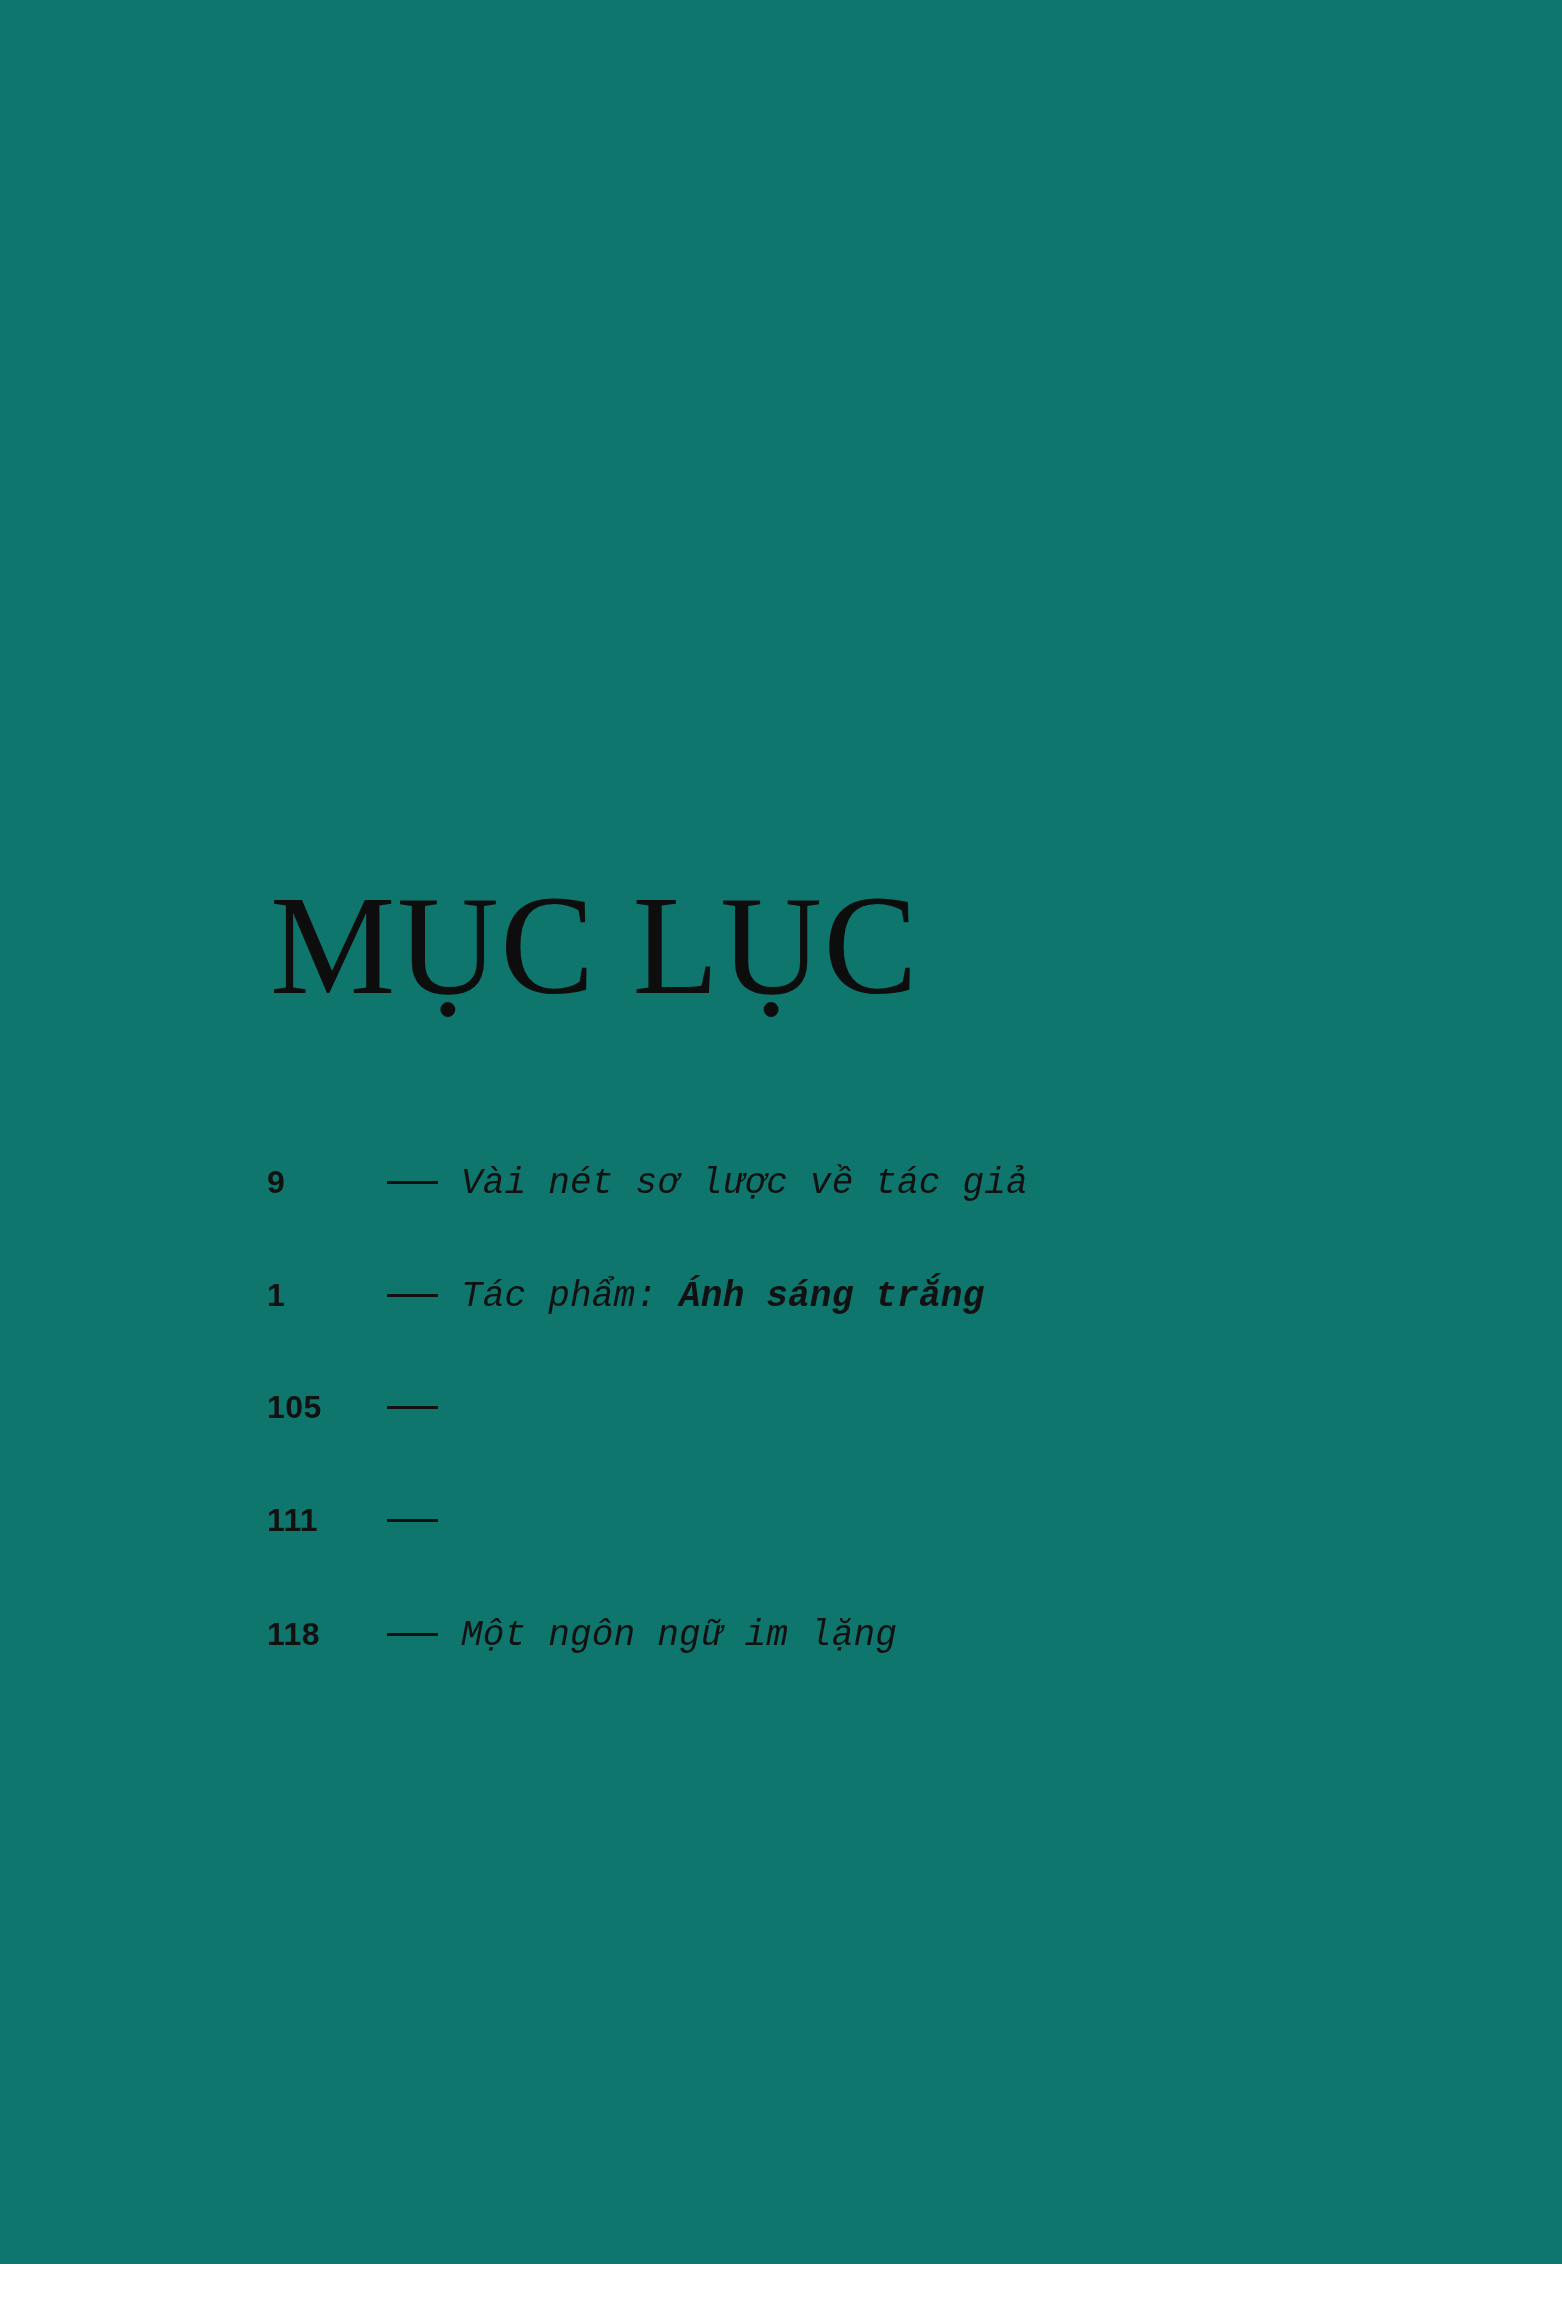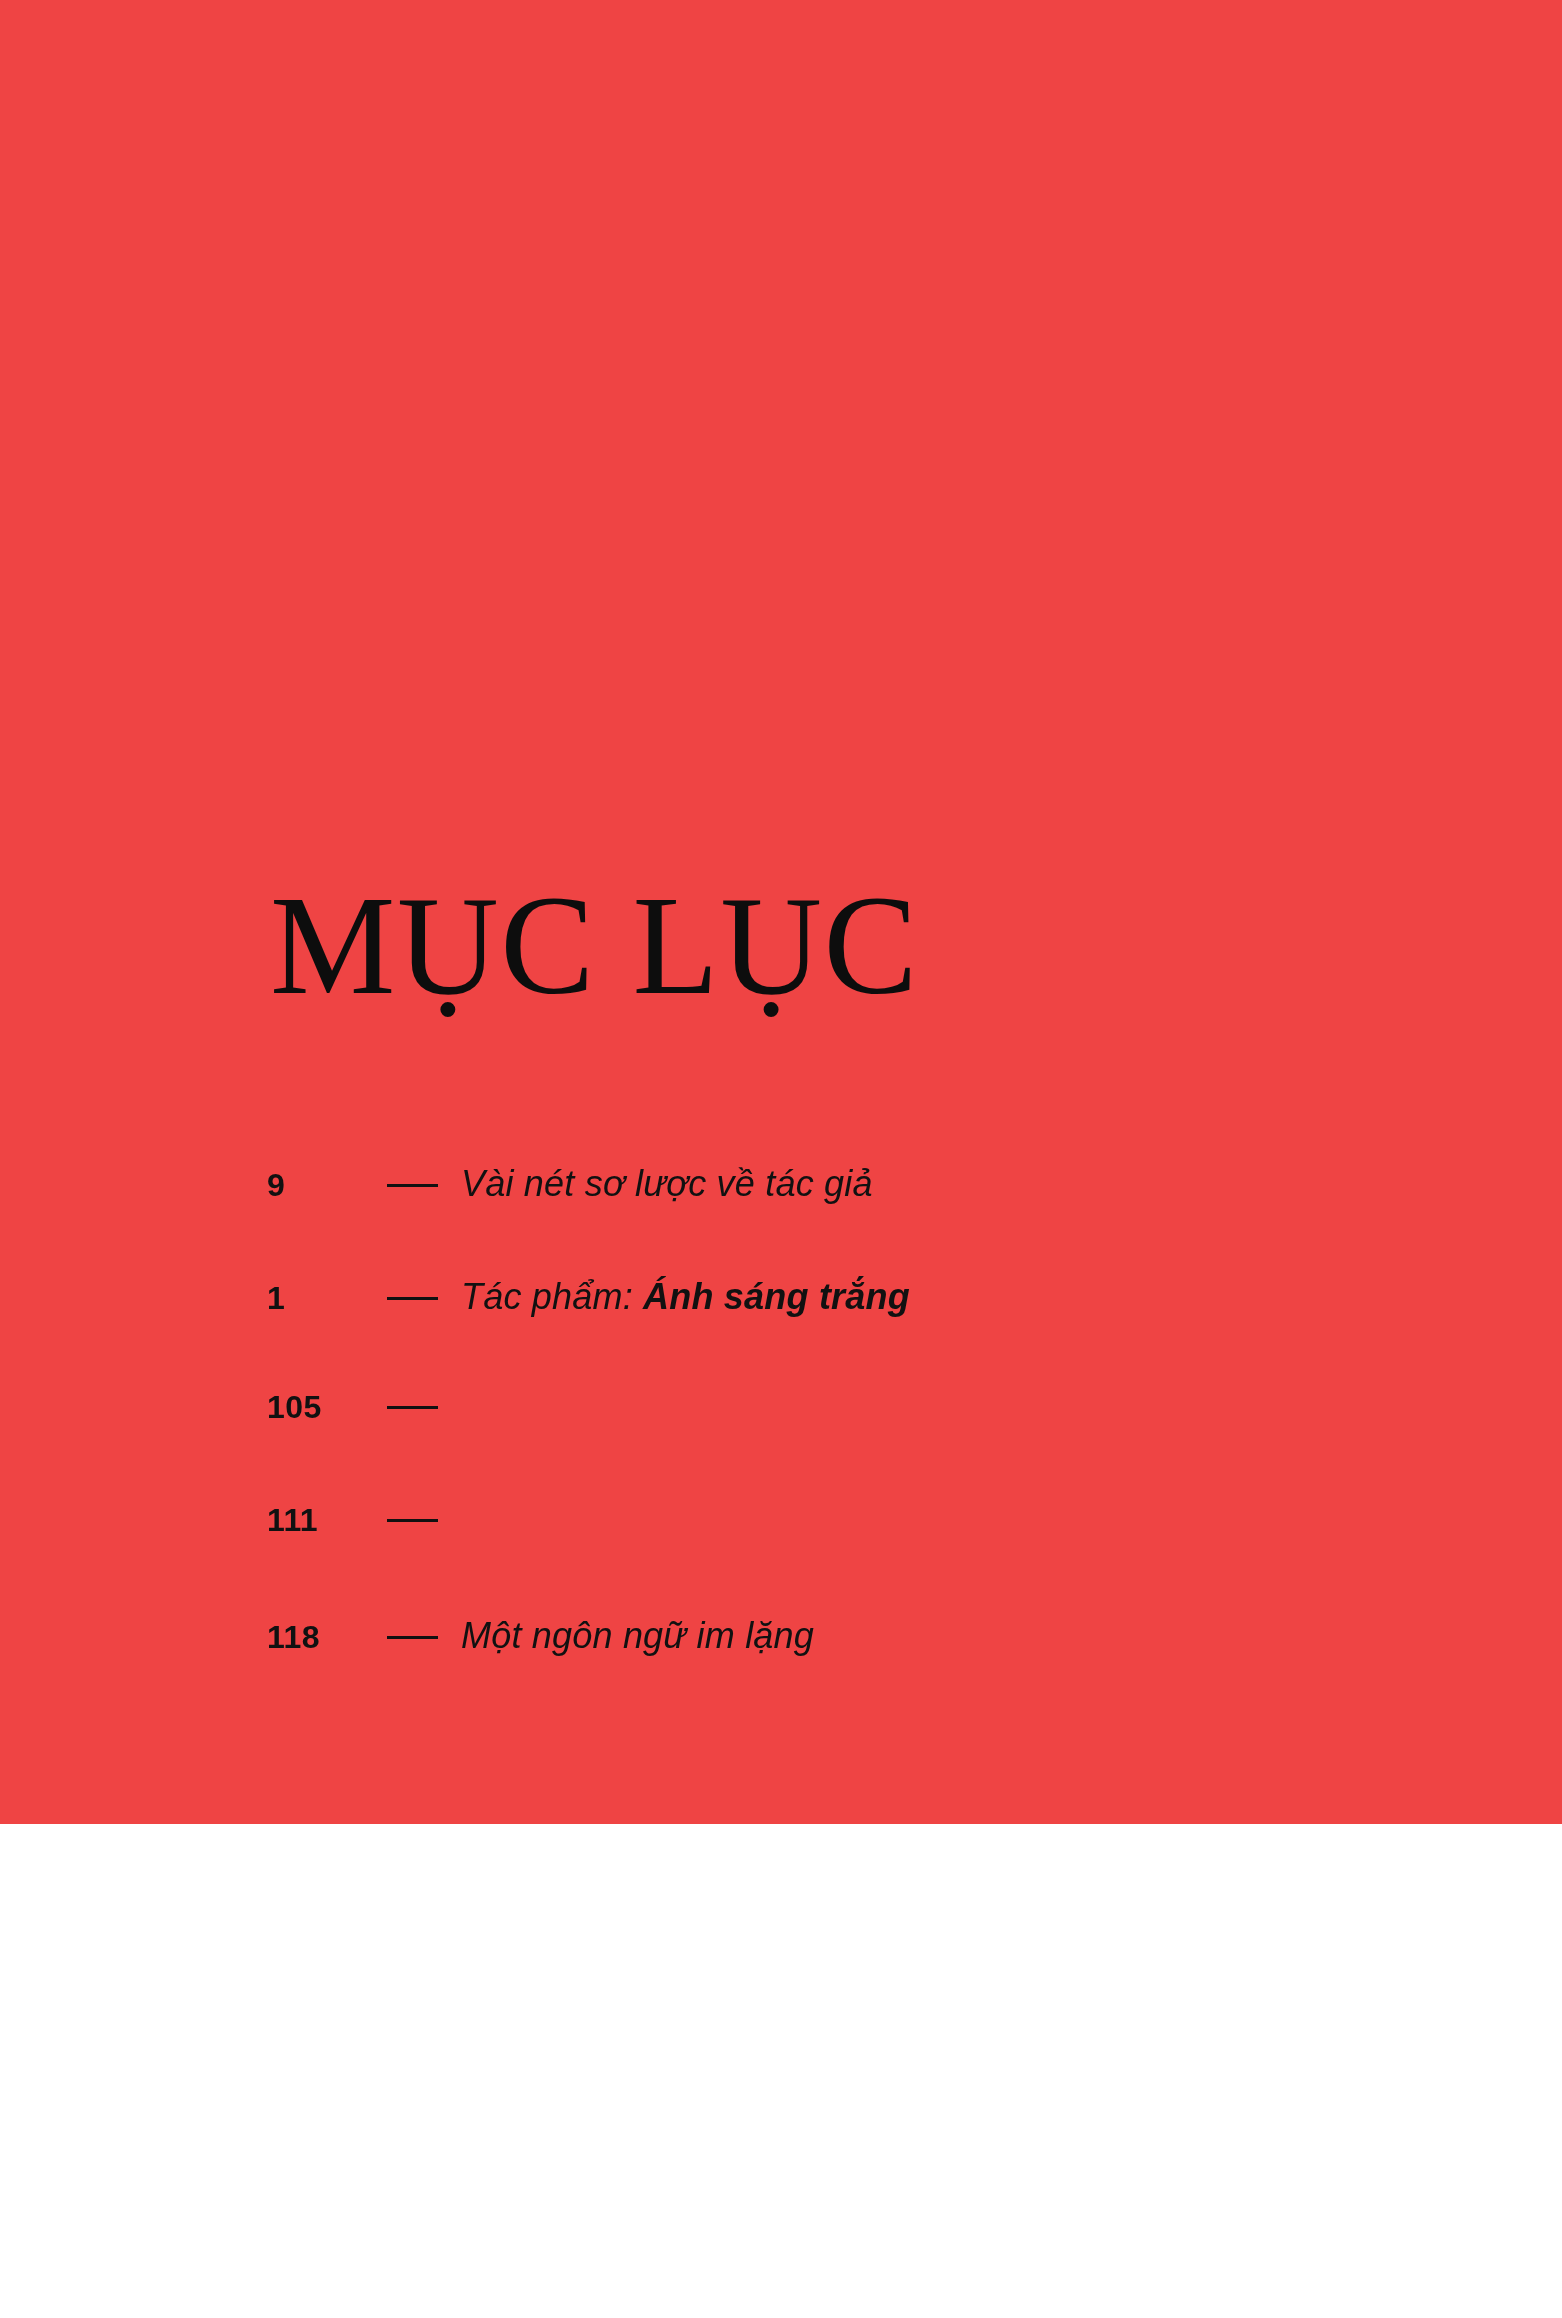--- a/index.html
+++ b/index.html
@@ -3,22 +3,22 @@
 <meta charset="utf-8">
 <style>
   html, body {
     margin: 0;
     padding: 0;
     background: #ffffff;
   }
   .page {
     position: relative;
     width: 1562px;
-    height: 1824px;
-    background: #ef4444;
+    height: 2264px;
+    background: #0f766e;
     overflow: hidden;
     font-family: "Liberation Serif", serif;
     color: #111111;
   }
   .content {
     position: absolute;
     left: 267px;
     top: 875px;
     width: 1123px;
   }
@@ -58,21 +58,21 @@
     top: -9.3px;
   }
   .toc-dash span {
     display: block;
     width: 51px;
     height: 2.3px;
     background: #111111;
   }
   .toc-label {
     flex: 1 1 auto;
-    font-family: Liberation Sans, sans-serif;
+    font-family: Liberation Mono, monospace;
     font-style: italic;
     font-size: 36px;
     letter-spacing: 0.2px;
     color: #111111;
     white-space: nowrap;
   }
   .toc-label b {
     font-weight: bold;
     font-style: italic;
     margin-top: 11px;

